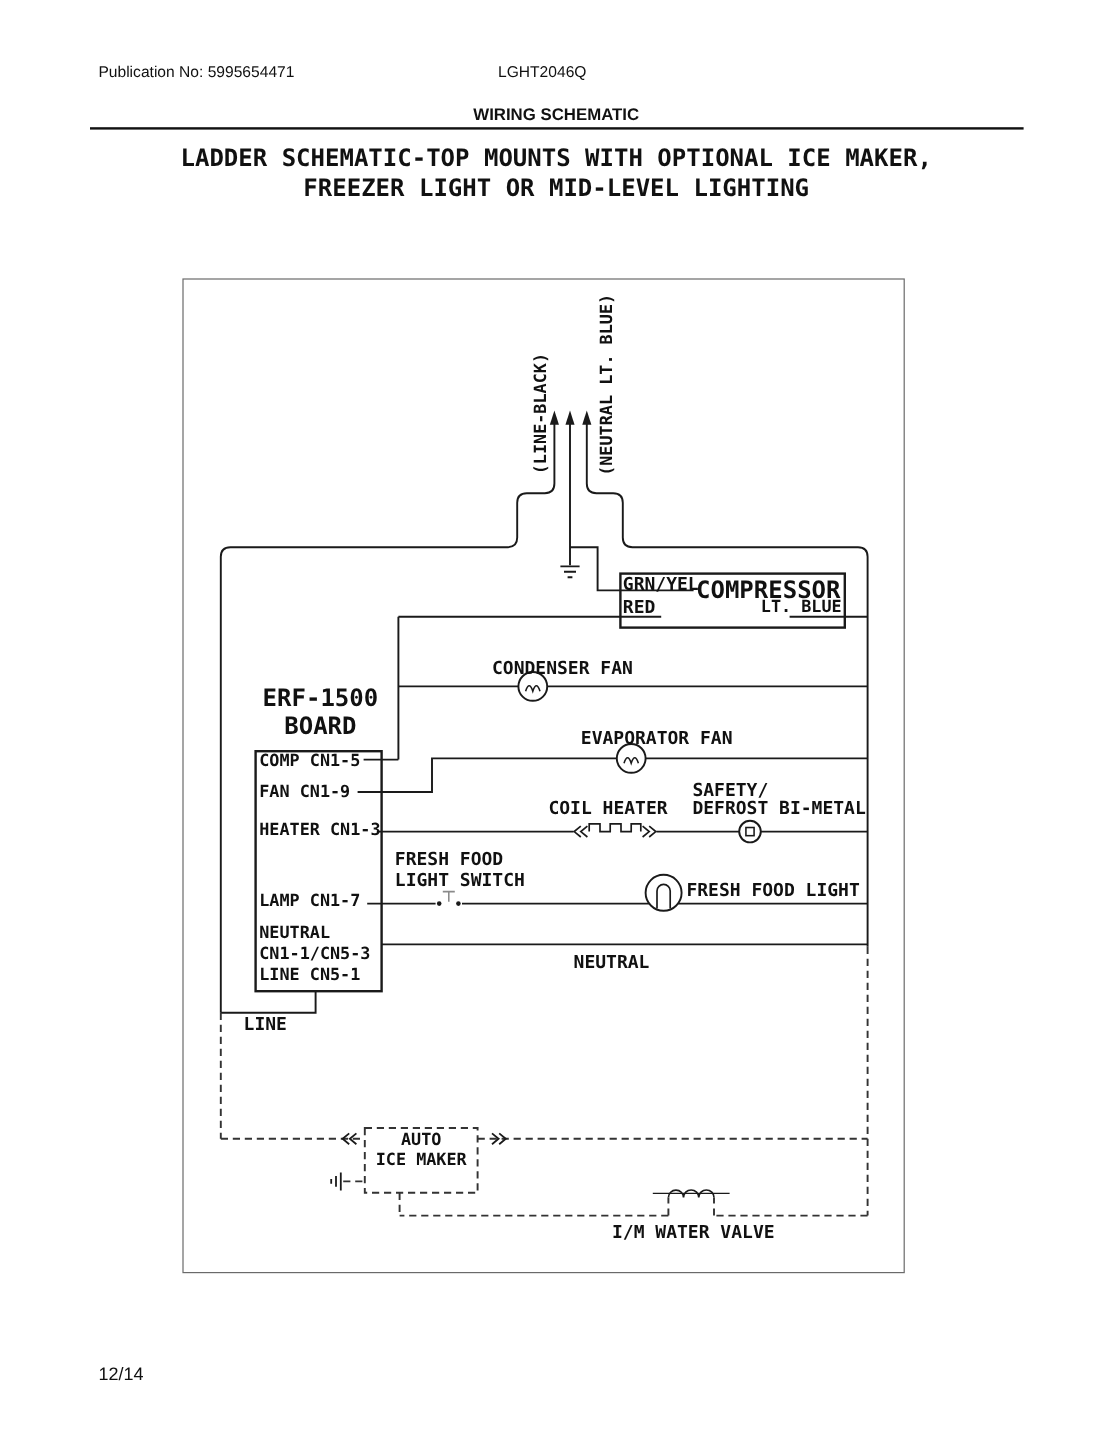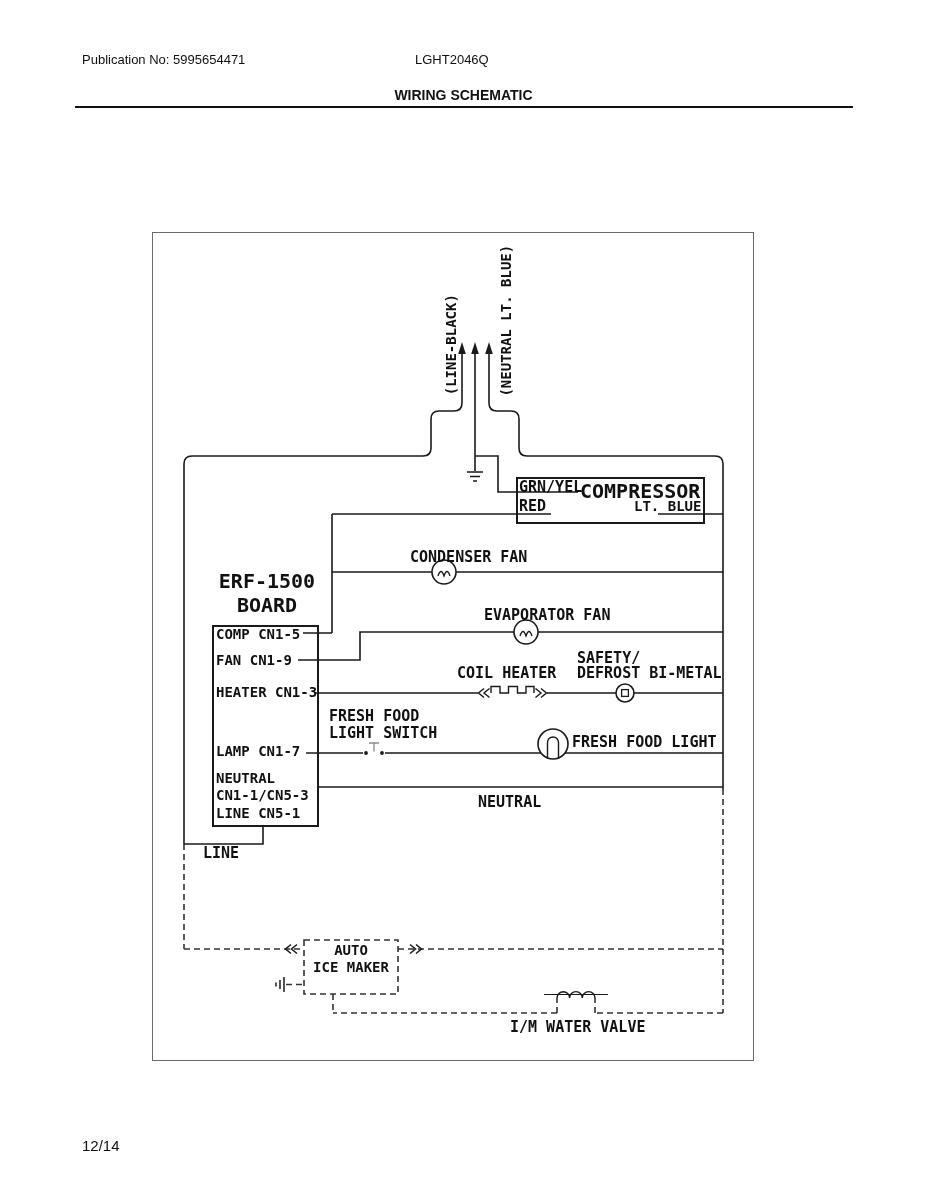--- a/index.html
+++ b/index.html
@@ -22,20 +22,22 @@
 </head>
 <body>
 
 <div id="page">
 
   <div class="lbl sans" style="left:82px; top:53px; font-size:13px;">Publication No: 5995654471</div>
   <div class="lbl sans" style="left:415px; top:53px; font-size:13px;">LGHT2046Q</div>
   <div class="lbl sans ctr" style="left:0; top:88px; width:927px; font-size:14px; font-weight:bold;">WIRING SCHEMATIC</div>
   <div class="hr" style="left:75px; top:106px; width:778px; height:2px;"></div>
 
+  <div class="lbl mono ctr" style="left:0; top:120px; width:927px; font-size:20px;">LADDER SCHEMATIC-TOP MOUNTS WITH OPTIONAL ICE MAKER,</div>
+  <div class="lbl mono ctr" style="left:0; top:145px; width:927px; font-size:20px;">FREEZER LIGHT OR MID-LEVEL LIGHTING</div>
 
   <div id="schematic">
 
     <svg id="wires" width="600" height="827" viewBox="0 0 600 827">
       <g fill="none" stroke="#1a1a1a" stroke-width="1.6">
 
         <g>
           <path d="M309,119 L309,170 Q309,178 301,178 L286,178 Q278,178 278,186 L278,215 Q278,223 270,223 L39,223 Q31,223 31,231 L31,611"></path>
           <polygon points="309,109 305.2,121 312.8,121" fill="#1a1a1a" stroke="none"></polygon>
         </g>

